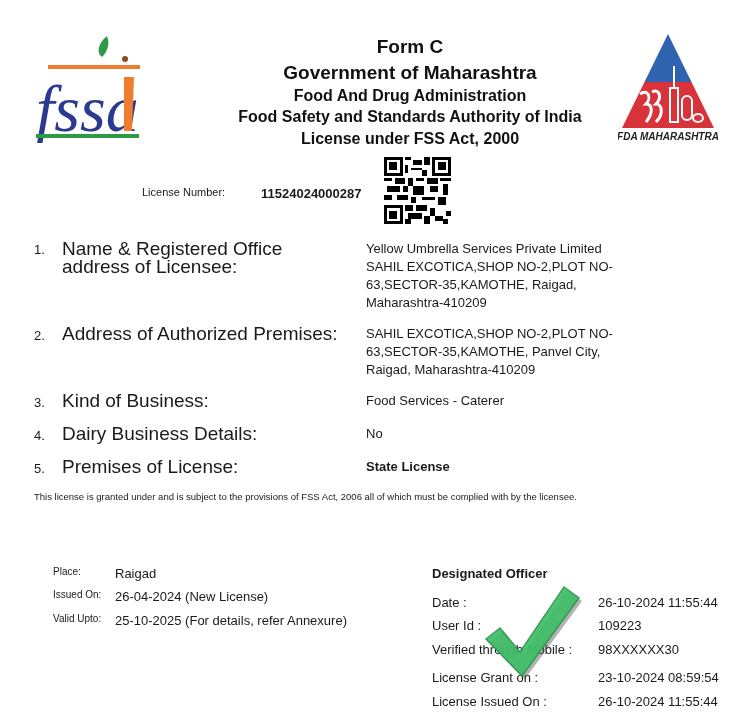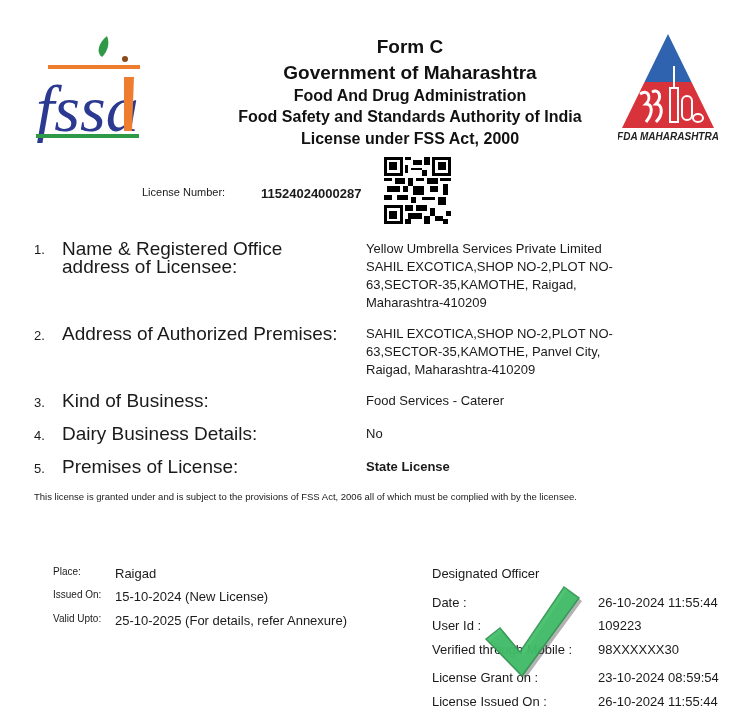--- a/index.html
+++ b/index.html
@@ -16,21 +16,21 @@
   .h5 { top:130px; font-size:16px; }
   .lic-label { left:142px; top:186px; font-size:11px; }
   .lic-num { left:261px; top:186px; font-size:13px; font-weight:bold; }
   .qr { left:384px; top:157px; width:67px; height:67px; }
   .num { left:34px; font-size:13px; }
   .lbl { left:62px; font-size:19px; line-height:18px; }
   .val { left:366px; font-size:13px; line-height:18px; width:300px; }
   .note { left:34px; top:490px; width:620px; font-size:9.5px; line-height:13px; }
   .ft-lbl { left:37px; font-size:10px;margin-left:16px; }
   .ft-val { left:115px; font-size:13px; }
-  .do-title { left:432px; top:566px; font-size:13px; font-weight:normal; }
+  .do-title { left:432px; top:566px; font-size:13px; font-weight:bold; }
   .do-lbl { left:432px; font-size:13px; }
   .do-val { left:598px; font-size:13px; }
   .check { left:482px; top:584px; width:100px; height:100px; }
 </style>
 </head>
 <body>
 
 <div class="abs logo-left">
   <svg width="112" height="110" viewBox="0 0 112 110">
     <path d="M75 3 C66 10 64 20 70 24 C76 18 78 10 75 3 Z" fill="#2e9a47"></path>
@@ -139,21 +139,21 @@
   <div class="abs num" style="top:461px">5.</div>
   <div class="abs lbl" style="top:458px;width:280px">Premises of License:</div>
   <div class="abs val" style="top:458px;font-weight:bold">State License</div>
 </div>
 
 <div class="abs note">This license is granted under and is subject to the provisions of FSS Act, 2006 all of which must be complied with by the licensee.</div>
 
 <div class="abs ft-lbl" style="top:566px">Place:</div>
 <div class="abs ft-val" style="top:566px">Raigad</div>
 <div class="abs ft-lbl" style="top:589px">Issued On:</div>
-<div class="abs ft-val" style="top:589px">15-10-2024 (New License)</div>
+<div class="abs ft-val" style="top:589px">26-04-2024 (New License)</div>
 <div class="abs ft-lbl" style="top:613px">Valid Upto:</div>
 <div class="abs ft-val" style="top:613px">25-10-2025 (For details, refer Annexure)</div>
 
 <div class="abs do-title">Designated Officer</div>
 <div class="abs do-lbl" style="top:595px">Date :</div>
 <div class="abs do-val" style="top:595px">26-10-2024 11:55:44</div>
 <div class="abs do-lbl" style="top:618px">User Id :</div>
 <div class="abs do-val" style="top:618px">109223</div>
 <div class="abs do-lbl" style="top:642px">Verified through Mobile :</div>
 <div class="abs do-val" style="top:642px">98XXXXXX30</div>

